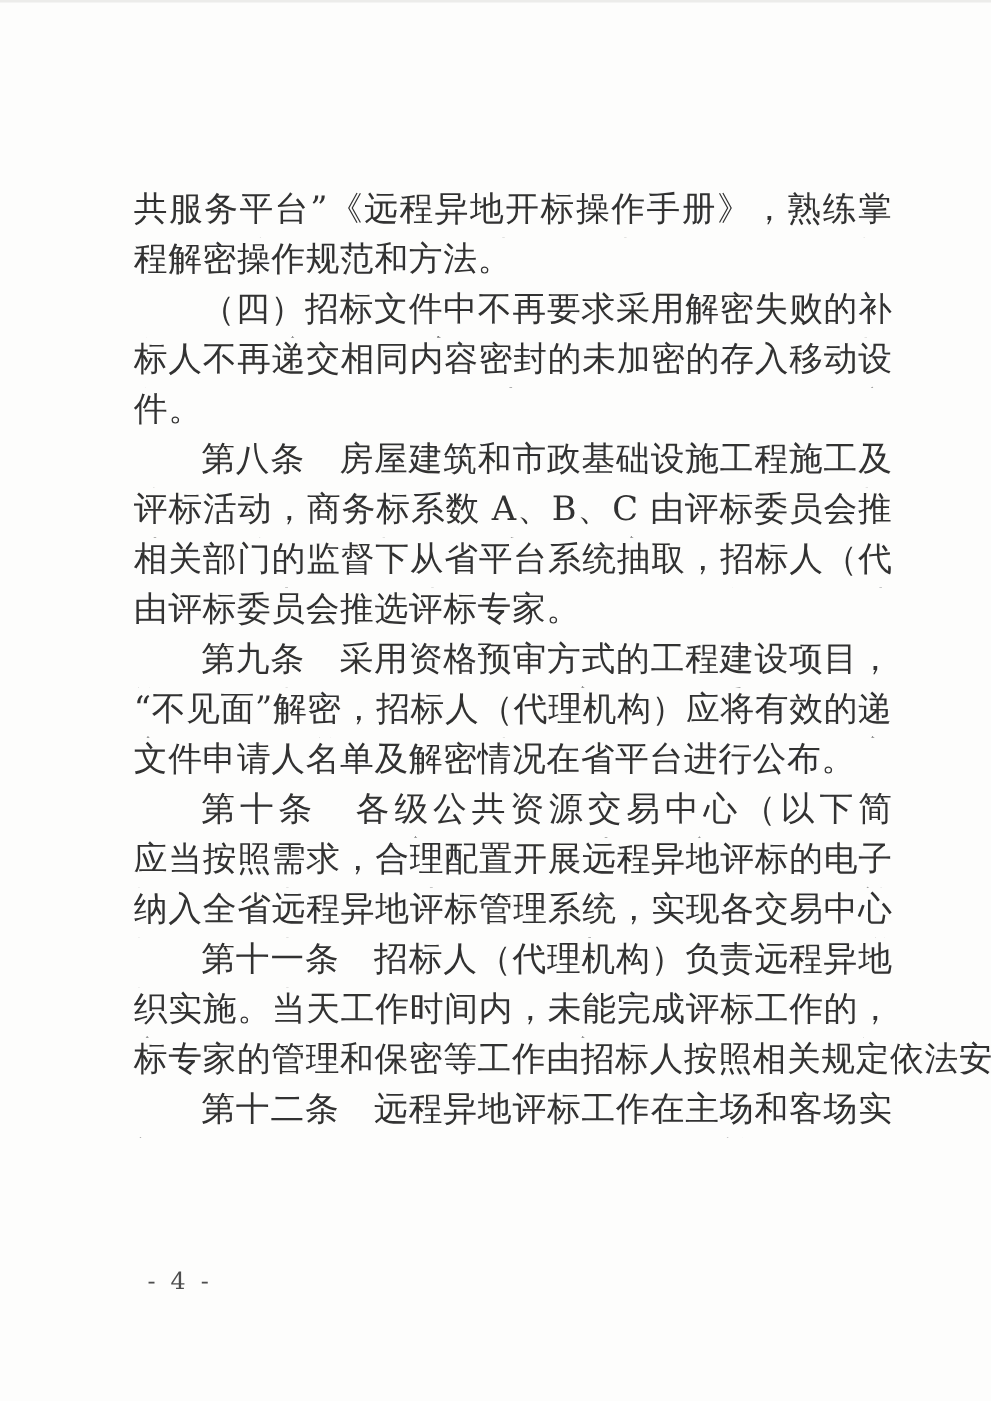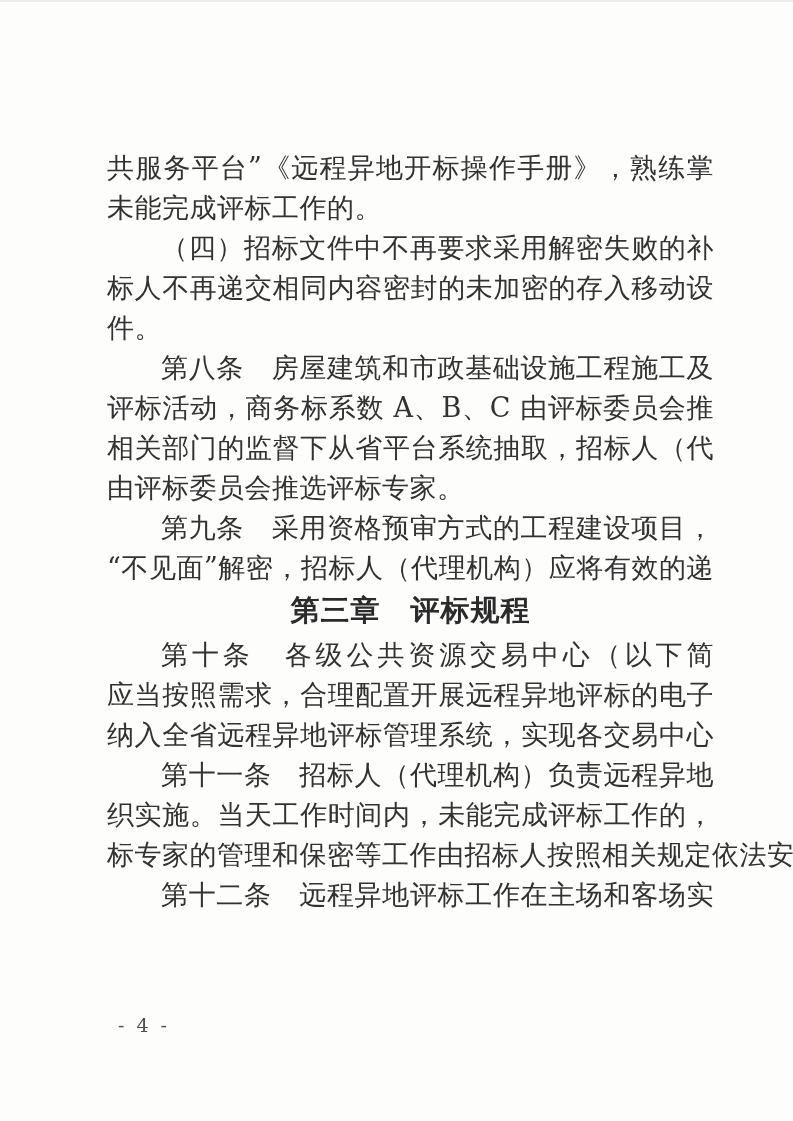--- a/index.html
+++ b/index.html
@@ -68,31 +68,31 @@
 </style>
 </head>
 <body>
 
 <div class="page">
   <div class="scan-edge-top"></div>
 
   <div class="text-block">
 
   <div class="row fill">共服务平台”《远程异地开标操作手册》，熟练掌握远程投标、远</div>
-      <div class="row">未能完成评标工作的。</div>
+      <div class="row">程解密操作规范和方法。</div>
       <div class="row fill indent">（四）招标文件中不再要求采用解密失败的补救方案，即投</div>
       <div class="row fill">标人不再递交相同内容密封的未加密的存入移动设备的电子文</div>
       <div class="row">件。</div>
       <div class="row fill indent">第八条　房屋建筑和市政基础设施工程施工及监理项目开标</div>
       <div class="row fill">评标活动，商务标系数 A、B、C 由评标委员会推选评标专家，在</div>
       <div class="row fill">相关部门的监督下从省平台系统抽取，招标人（代理机构）将抽</div>
       <div class="row">由评标委员会推选评标专家。</div>
       <div class="row fill indent">第九条　采用资格预审方式的工程建设项目，资格预审采用</div>
       <div class="row fill">“不见面”解密，招标人（代理机构）应将有效的递交资格预审</div>
-      <div class="row heading">第三章　评标规程</div>
+      <div class="row">文件申请人名单及解密情况在省平台进行公布。</div>
       <div class="row fill indent">第十条　各级公共资源交易中心（以下简称“各交易中心”）</div>
       <div class="row fill">应当按照需求，合理配置开展远程异地评标的电子评标机位，并</div>
       <div class="row fill">纳入全省远程异地评标管理系统，实现各交易中心评标场地互联</div>
       <div class="row fill indent">第十一条　招标人（代理机构）负责远程异地评标项目的组</div>
       <div class="row fill">织实施。当天工作时间内，未能完成评标工作的，主场、客场评</div>
       <div class="row">标专家的管理和保密等工作由招标人按照相关规定依法安排。</div>
       <div class="row fill indent">第十二条　远程异地评标工作在主场和客场实施，项目所在</div>
     </div>
 
   <div class="page-number">- 4 -</div>

